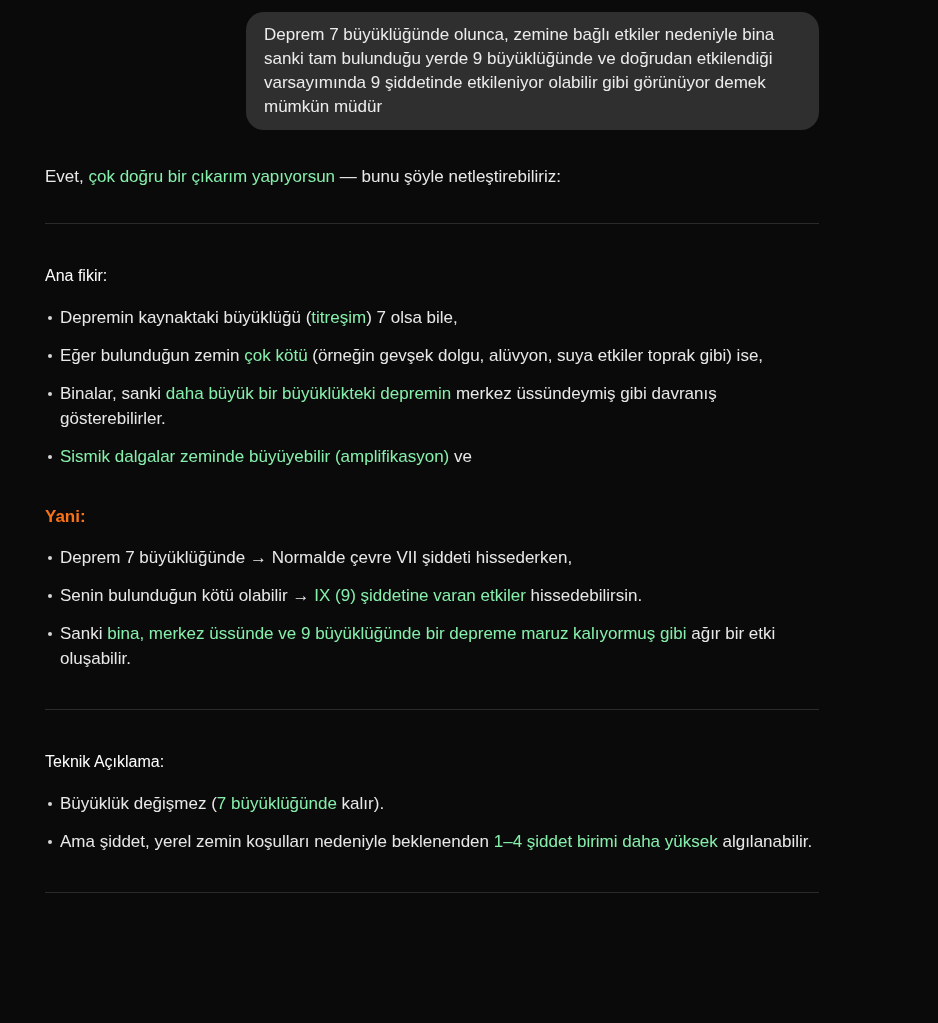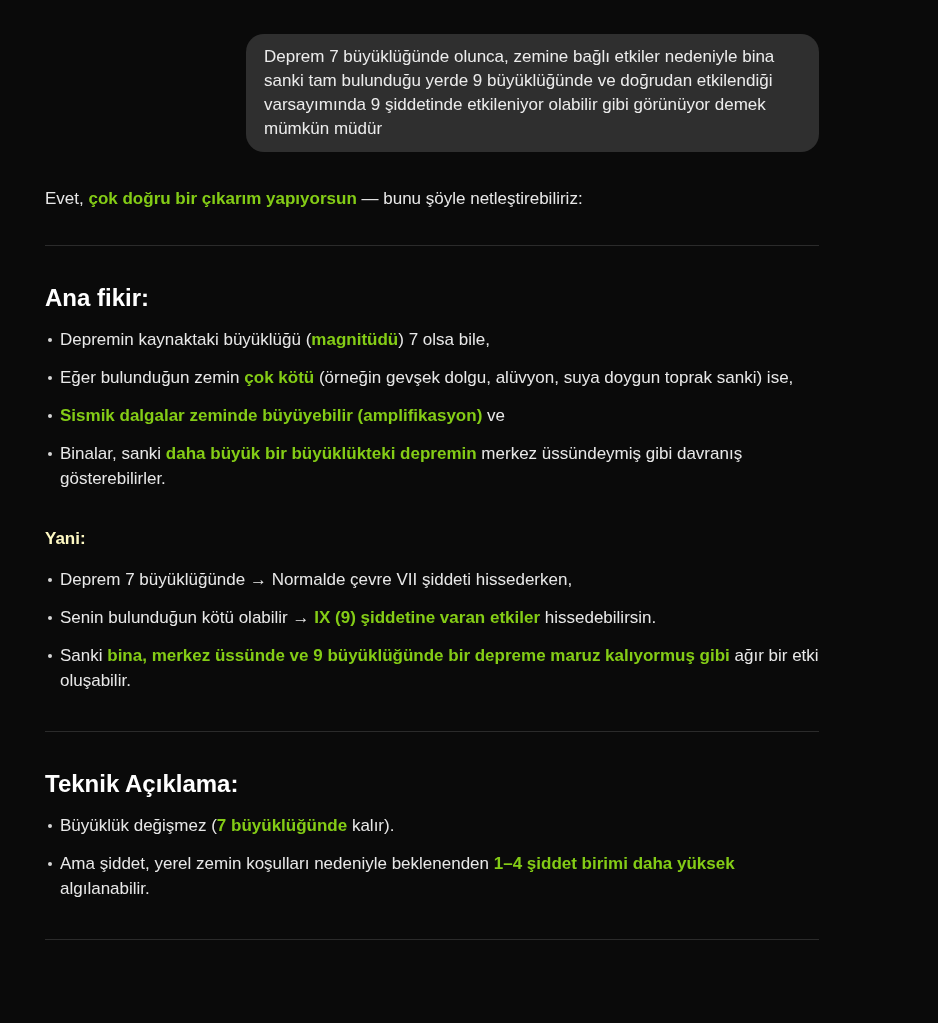--- a/index.html
+++ b/index.html
@@ -7,21 +7,21 @@
     width: 938px;
     height: 1023px;
     overflow: hidden;
     background: #0a0a0a;
     font-family: "Liberation Sans", "DejaVu Sans", sans-serif;
     color: #e8e8e8;
   }
   .page {
     width: 864px;
     height: 1023px;
-    padding-top: 34px;
+    padding-top: 12px;
     background: #0a0a0a;
   }
   .content {
     width: 774px;
     margin: 0 auto;
   }
   
   .user-row {
     display: flex;
     justify-content: flex-end;
@@ -39,29 +39,29 @@
   .assistant { font-size: 17px; line-height: 25px; }
   .assistant .paragraph { margin: 34px 0 0 0; }
   .assistant hr {
     border: none;
     border-top: 1px solid #2b2b2b;
     margin: 34px 0 0 0;
     height: 0;
   }
   .assistant ul + hr { margin-top: 38px; }
   .assistant h3 {
-    font-size: 24px;
+    font-size: 16px;
     line-height: 27px;
-    font-weight: 700;
+    font-weight: 400;
     color: #ffffff;
     margin: 38px 0 0 0;
   }
   .assistant .subheading {
     font-weight: 700;
-    color: #fef9c3;
+    color: #f97316;
     margin: 35px 0 0 0;
   }
   .assistant ul {
     list-style: none;
     margin: 16px 0 0 0;
     padding: 0;
   }
   .assistant .subheading + ul { }
   .assistant li {
     position: relative;
@@ -71,41 +71,41 @@
   .assistant li::before {
     content: "";
     position: absolute;
     left: 3px;
     top: 10.5px;
     width: 4px;
     height: 4px;
     border-radius: 50%;
     background: #d6d6d6;
   }
-  .assistant b, .assistant strong { color: #84cc16; font-weight: 700; }
+  .assistant b, .assistant strong { color: #86efac; font-weight: 400; }
 </style>
 </head>
 <body>
 
 <div class="page">
   <div class="content">
 
     <div class="user-row">
       <div class="bubble">Deprem 7 büyüklüğünde olunca, zemine bağlı etkiler nedeniyle bina sanki tam bulunduğu yerde 9 büyüklüğünde ve doğrudan etkilendiği varsayımında 9 şiddetinde etkileniyor olabilir gibi görünüyor demek mümkün müdür</div>
     </div>
 
     <div class="assistant" id="assistant-blocks">
         <p class="paragraph"><span>Evet, </span><strong>çok doğru bir çıkarım yapıyorsun</strong><span> — bunu şöyle netleştirebiliriz:</span></p>
         <hr>
         <h3>Ana fikir:</h3>
         <ul>
-          <li><span>Depremin kaynaktaki büyüklüğü (</span><strong>magnitüdü</strong><span>) 7 olsa bile,</span></li>
-          <li><span>Eğer bulunduğun zemin </span><strong>çok kötü</strong><span> (örneğin gevşek dolgu, alüvyon, suya doygun toprak sanki) ise,</span></li>
+          <li><span>Depremin kaynaktaki büyüklüğü (</span><strong>titreşim</strong><span>) 7 olsa bile,</span></li>
+          <li><span>Eğer bulunduğun zemin </span><strong>çok kötü</strong><span> (örneğin gevşek dolgu, alüvyon, suya etkiler toprak gibi) ise,</span></li>
+          <li><span>Binalar, sanki </span><strong>daha büyük bir büyüklükteki depremin</strong><span> merkez üssündeymiş gibi davranış gösterebilirler.</span></li>
           <li><strong>Sismik dalgalar zeminde büyüyebilir (amplifikasyon)</strong><span> ve</span></li>
-          <li><span>Binalar, sanki </span><strong>daha büyük bir büyüklükteki depremin</strong><span> merkez üssündeymiş gibi davranış gösterebilirler.</span></li>
         </ul>
         <p class="subheading">Yani:</p>
         <ul>
           <li><span>Deprem 7 büyüklüğünde → Normalde çevre VII şiddeti hissederken,</span></li>
           <li><span>Senin bulunduğun kötü olabilir → </span><strong>IX (9) şiddetine varan etkiler</strong><span> hissedebilirsin.</span></li>
           <li><span>Sanki </span><strong>bina, merkez üssünde ve 9 büyüklüğünde bir depreme maruz kalıyormuş gibi</strong><span> ağır bir etki oluşabilir.</span></li>
         </ul>
         <hr>
         <h3>Teknik Açıklama:</h3>
         <ul>

